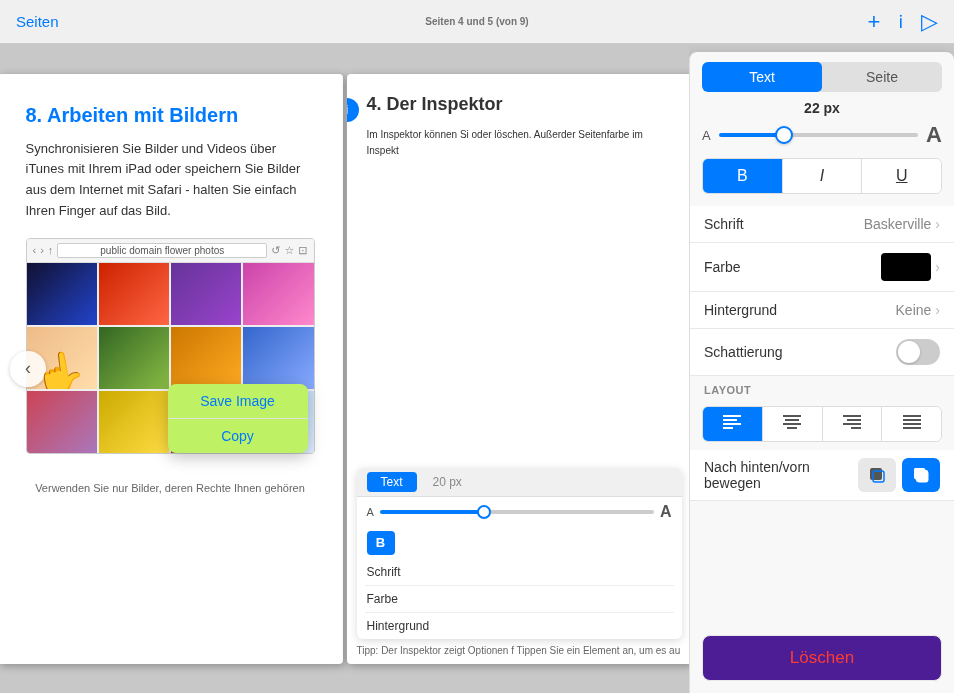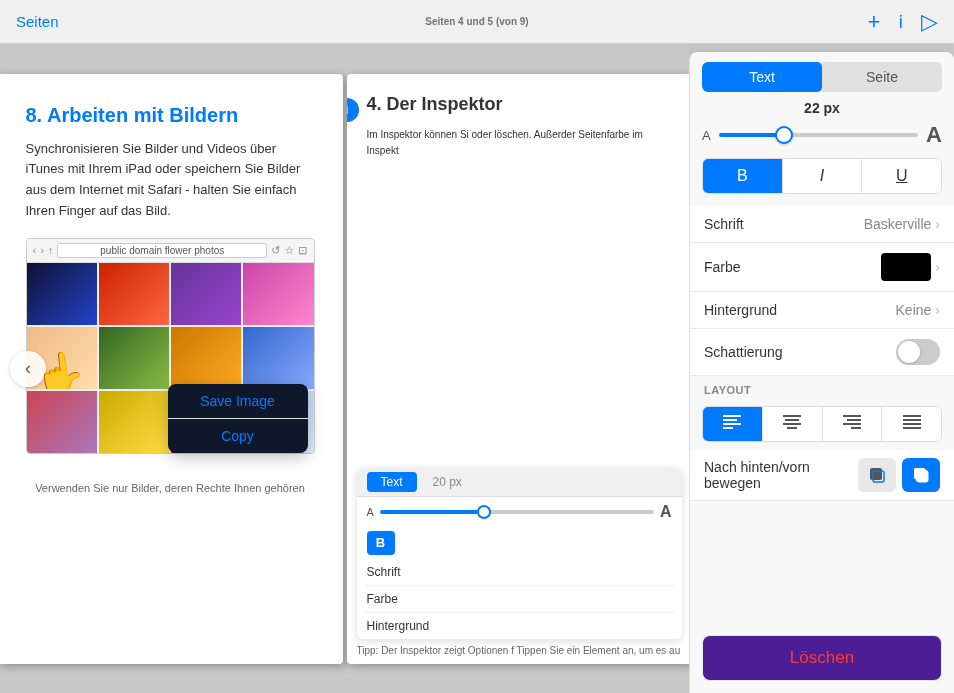--- a/index.html
+++ b/index.html
@@ -138,21 +138,21 @@
       height: 62px;
       overflow: hidden;
       position: relative;
     }
 
     
     .context-menu {
       position: absolute;
       top: 310px;
       left: 170px;
-      background: #0f172a;
+      background: #bef264;
       border-radius: 8px;
       box-shadow: 0 4px 16px rgba(0,0,0,0.25);
       overflow: hidden;
       z-index: 20;
       width: 140px;
     }
     .context-menu-item {
       padding: 9px 16px;
       font-size: 14px;
       color: #007aff;

